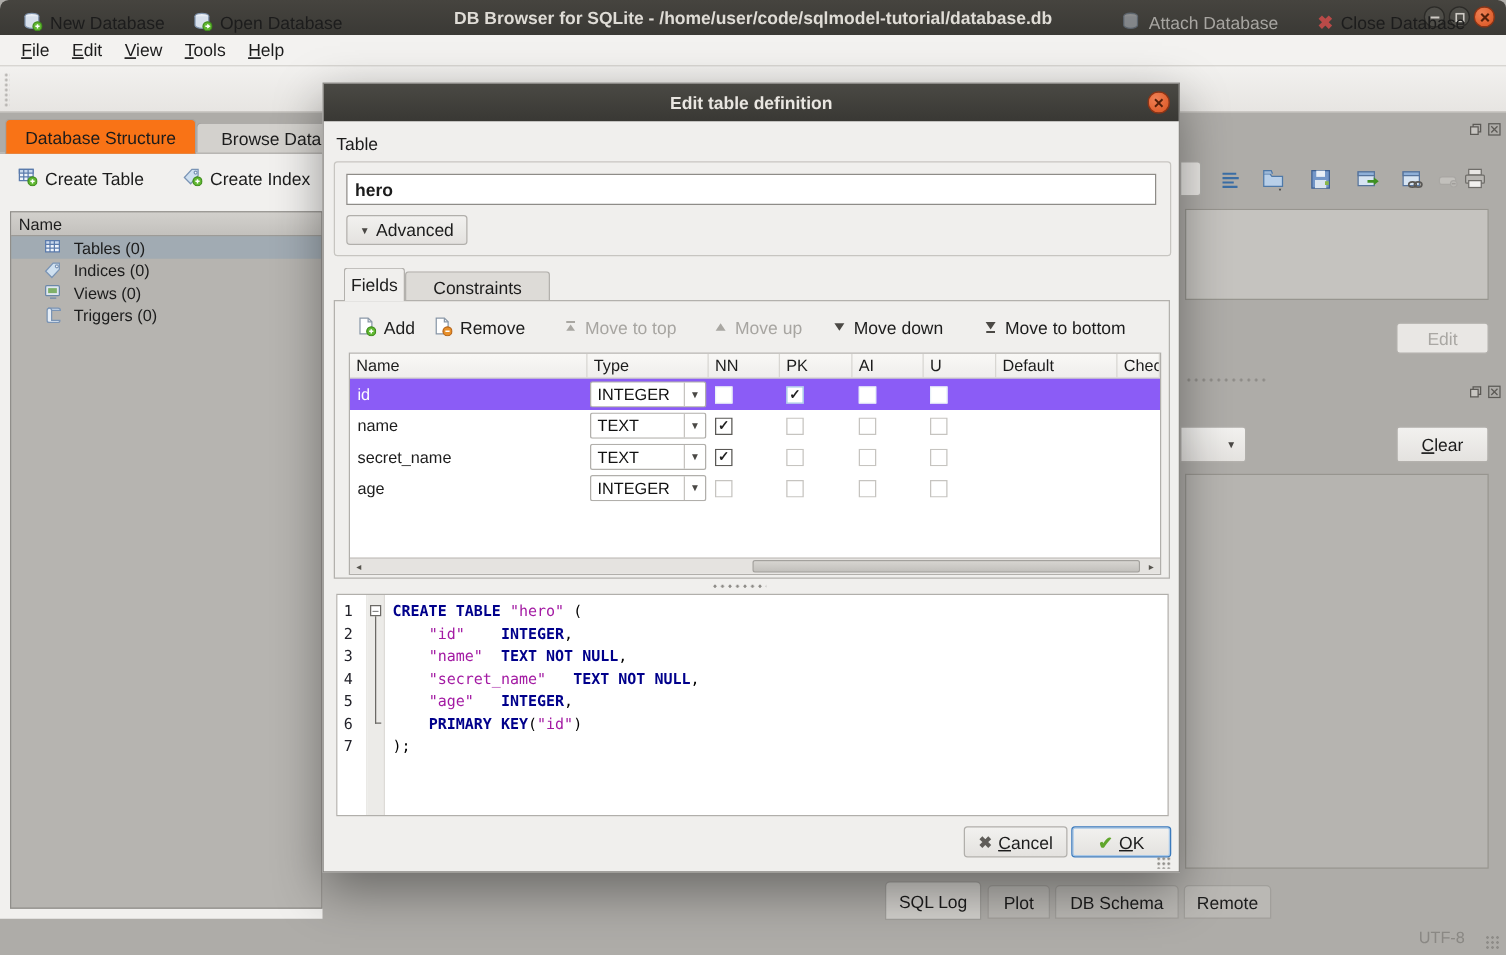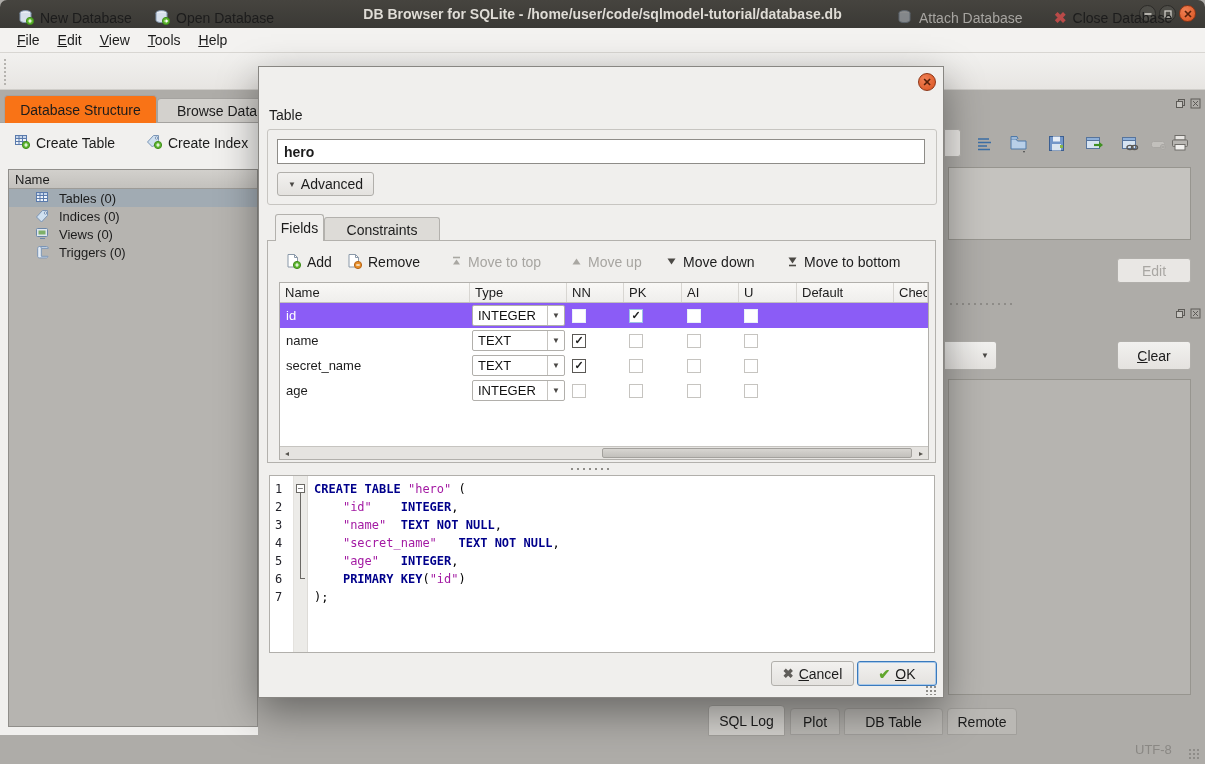--- a/index.html
+++ b/index.html
@@ -329,20 +329,23 @@
 
   <div class="abs" style="left:948px;top:379px;width:243px;height:316px;background:#b6b4b0;border:1px solid #97958f;"></div>
 
   <div id="btabs"></div>
   <div class="abs status-enc" style="left:1135px;top:742px;text-align:right;">
     <span>UTF-8</span>
   </div>
   <div class="abs grip" style="left:1188px;top:748px;width:12px;height:12px;"></div>
 
   <div class="abs dialog">
+    <div class="dlg-title">
+      <span>Edit table definition</span>
+    </div>
     <div class="dlg-close">✕</div>
 
     <div class="abs" style="left:10px;top:40px;font-size:14px;">
       <span>Table</span>
     </div>
     <div class="abs groupbox" style="left:8px;top:62px;width:670px;height:76px;"></div>
     <div class="abs input" style="left:18px;top:72px;width:648px;height:25px;">
       <span>hero</span>
     </div>
     <div class="abs btn" style="left:18px;top:105px;width:97px;height:24px;">
@@ -557,15 +560,15 @@
     </div>
     <div class="abs btn" style="left:598px;top:594px;width:80px;height:25px;border:1px solid #3a7abd;box-shadow:0 0 0 1px #a8c8e8 inset;">
       <span style="color:#61a62c;font-weight:bold;font-size:14px;">✔</span>
       <span class="accel"><u>O</u>K</span>
     </div>
     <div class="abs grip" style="left:666px;top:618px;width:12px;height:10px;"></div>
   </div>
 
 <div class="btab sel" style="left: 708px; width: 77px; top: 705px; height: 31px;">SQL Log</div>
     <div class="btab" style="left: 790px; width: 50px; top: 708px; height: 27px;">Plot</div>
-    <div class="btab" style="left: 844px; width: 99px; top: 708px; height: 27px;">DB Table</div>
+    <div class="btab" style="left: 844px; width: 99px; top: 708px; height: 27px;">DB Schema</div>
     <div class="btab" style="left: 947px; width: 70px; top: 708px; height: 27px;">Remote</div>
   </div>
 
 </body></html>

